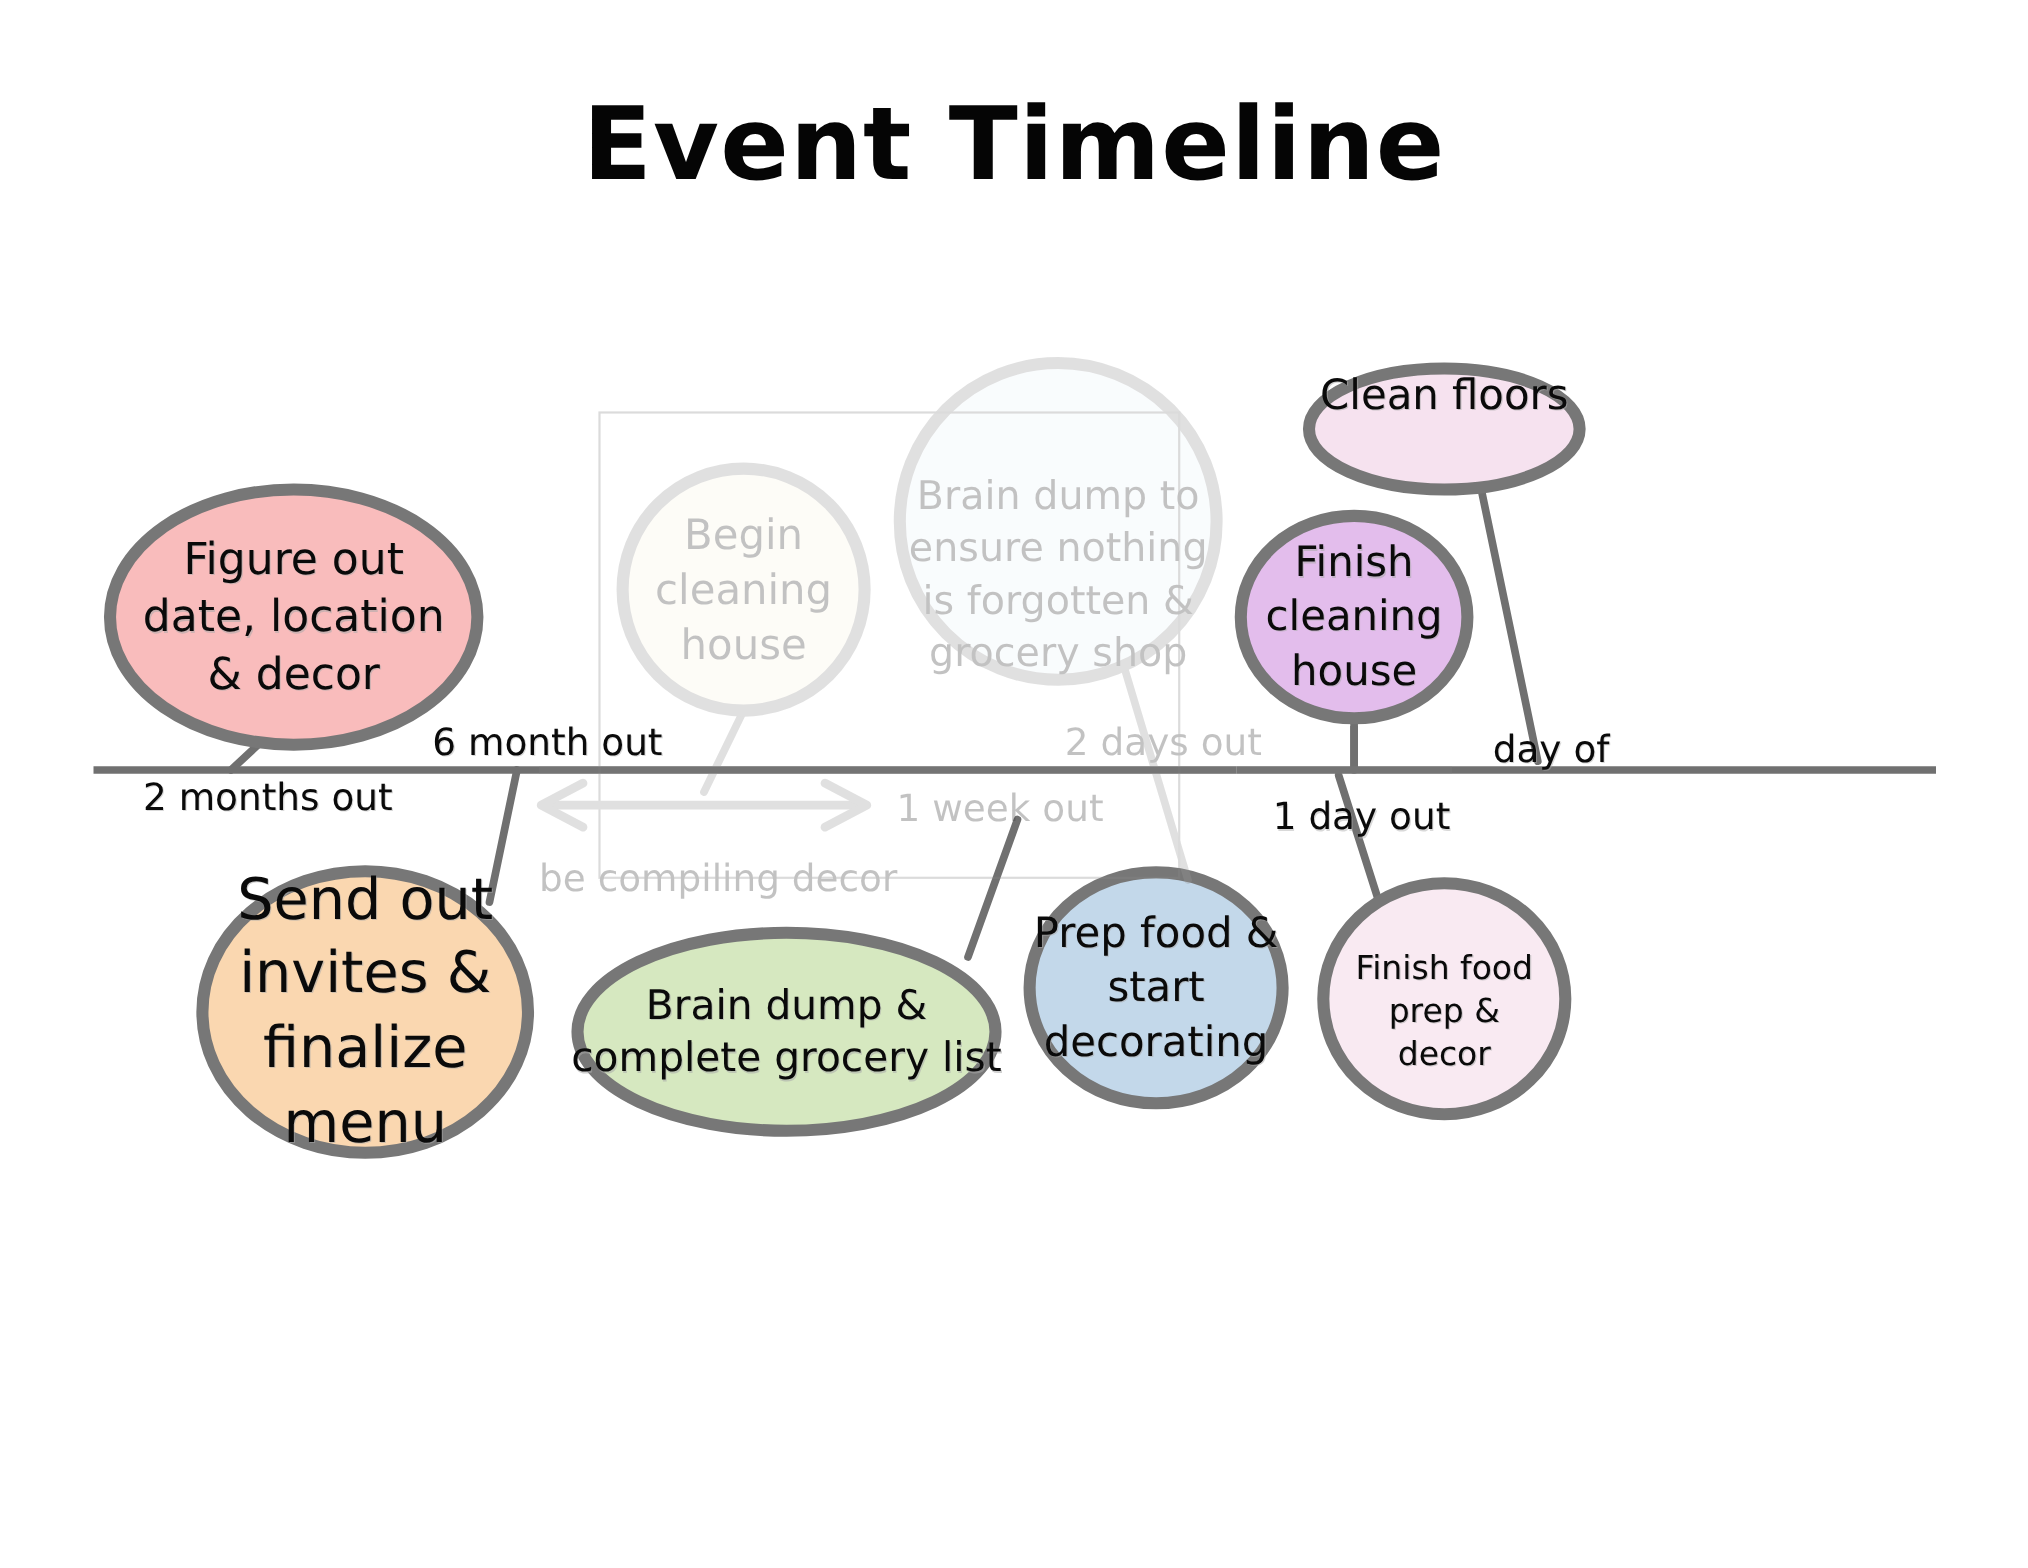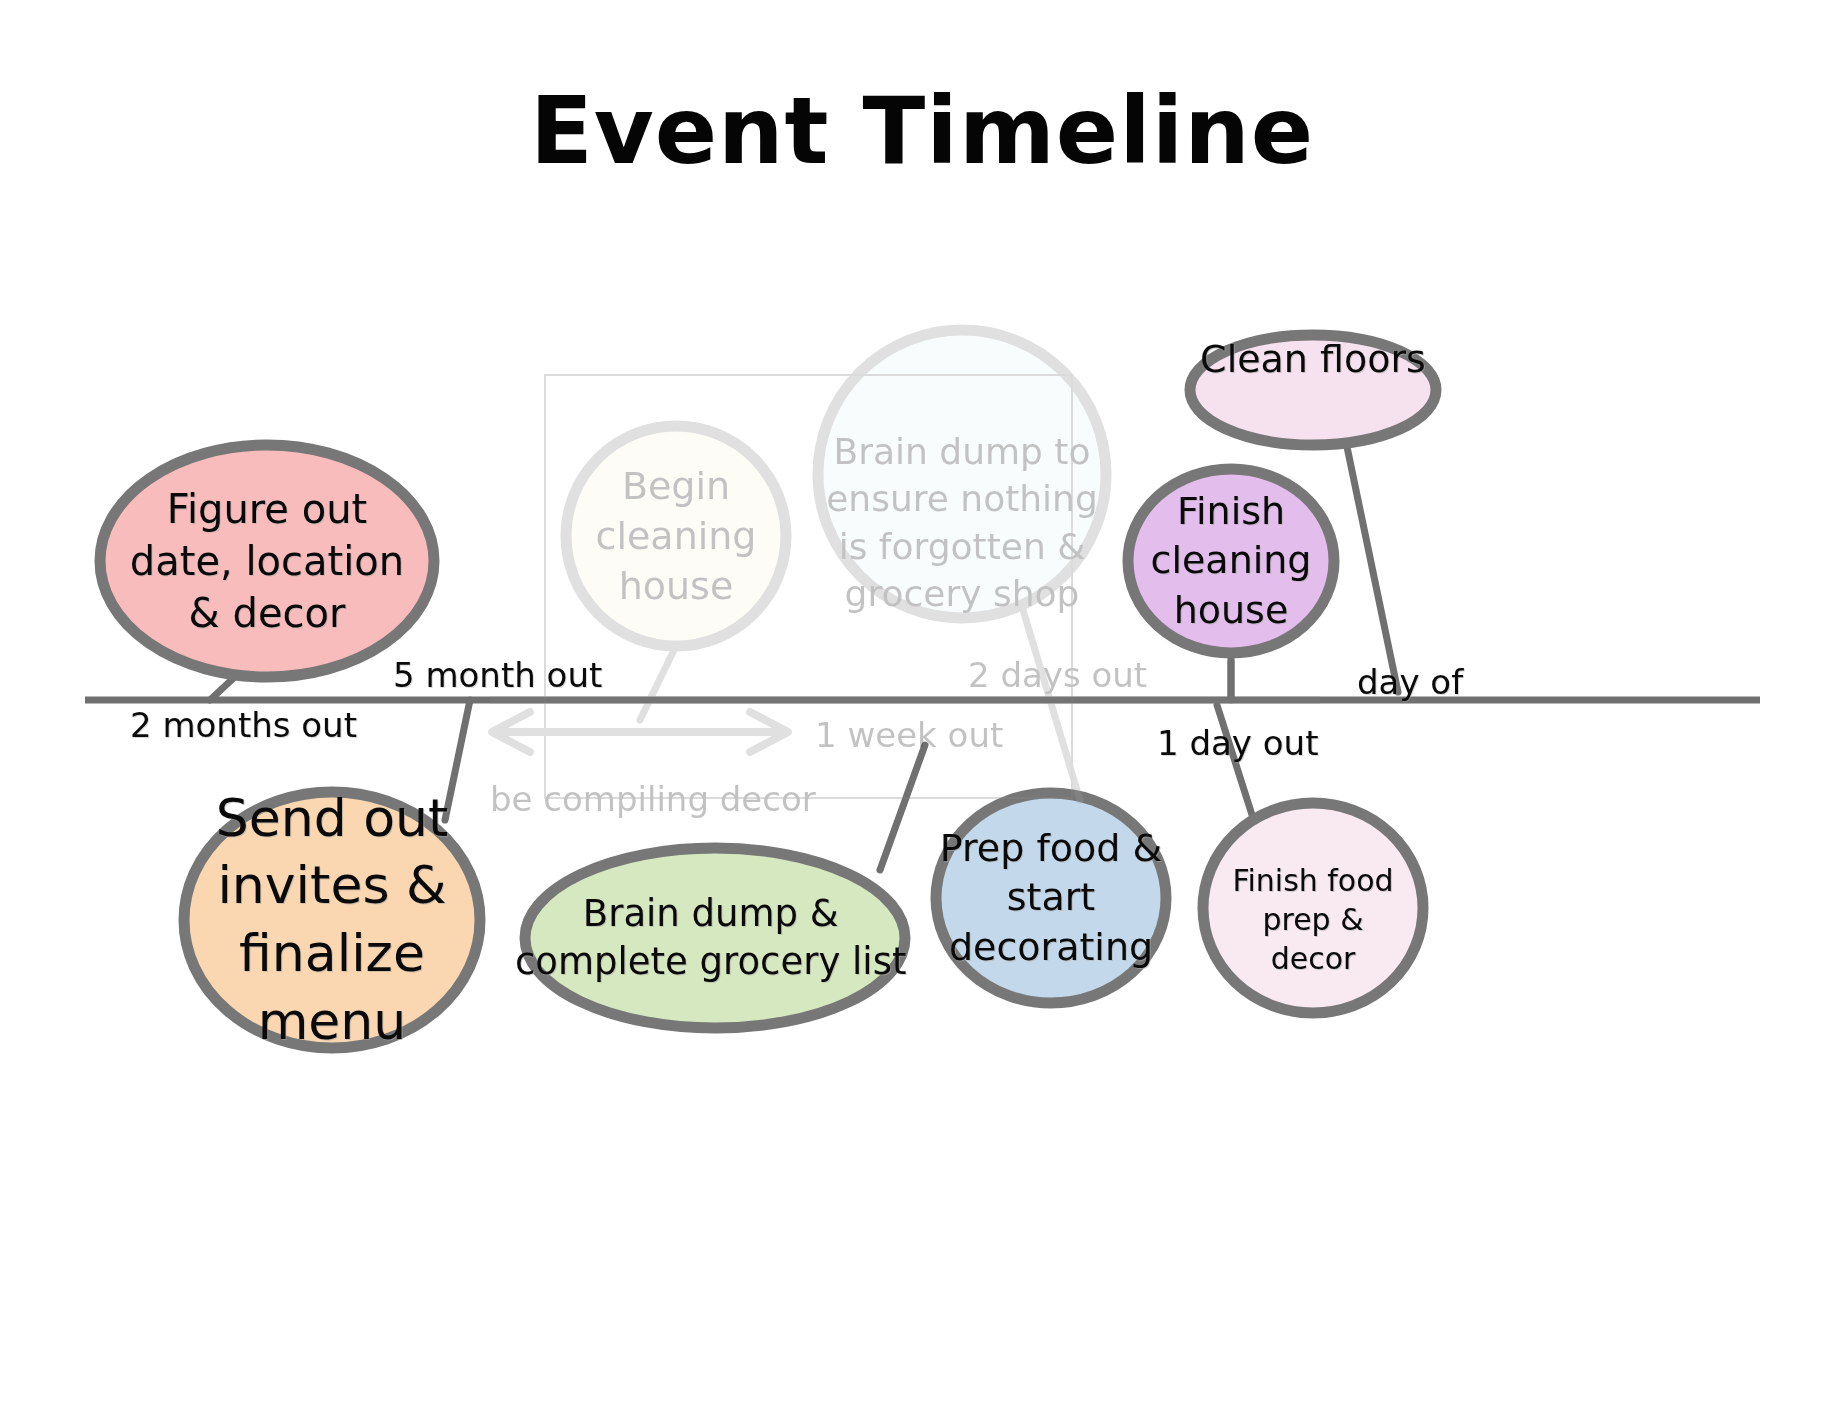--- a/index.html
+++ b/index.html
@@ -144,37 +144,37 @@
     </g>
   </svg>
 
   <div id="node-text-layer">
       <div class="node-label" style="left: 90px; top: 445px; width: 354px; height: 232px; font-size: 40px; display: flex; align-items: center; justify-content: center;"><span style="white-space: pre-line;">Figure out
 date, location
 &amp; decor</span></div>
       <div class="node-label" style="left: 174px; top: 792px; width: 316px; height: 256px; font-size: 52px; display: flex; align-items: center; justify-content: center;"><span style="white-space: pre-line;">Send out
 invites &amp;
 finalize menu</span></div>
-      <div class="node-label" style="left: 515px; top: 848px; width: 400px; height: 180px; font-size: 37px; display: flex; align-items: center; justify-content: flex-start;"><span style="white-space: pre-line;">Brain dump &amp;
+      <div class="node-label" style="left: 515px; top: 848px; width: 400px; height: 180px; font-size: 37px; display: flex; align-items: center; justify-content: center;"><span style="white-space: pre-line;">Brain dump &amp;
 complete grocery list</span></div>
       <div class="node-label" style="left: 926px; top: 793px; width: 250px; height: 210px; font-size: 38px; display: flex; align-items: center; justify-content: center;"><span style="white-space: pre-line;">Prep food &amp;
 start
 decorating</span></div>
       <div class="node-label" style="left: 1193px; top: 814px; width: 240px; height: 210px; font-size: 30px; display: flex; align-items: center; justify-content: center;"><span style="white-space: pre-line;">Finish food
 prep &amp;
 decor</span></div>
       <div class="node-label" style="left: 1118px; top: 469px; width: 226px; height: 184px; font-size: 38px; display: flex; align-items: center; justify-content: center;"><span style="white-space: pre-line;">Finish
 cleaning
 house</span></div>
       <div class="node-label" style="left: 1180px; top: 335px; width: 266px; height: 110px; font-size: 38px; display: flex; justify-content: center;"><span style="white-space: pre-line;">Clean floors</span></div>
     </div>
 
   <div id="axis-label-layer">
       <div class="axis-label" style="left: 130px; top: 705px;">2 months out</div>
-      <div class="axis-label" style="left: 393px; top: 655px;">5 month out</div>
+      <div class="axis-label" style="left: 393px; top: 655px;">6 month out</div>
       <div class="axis-label" style="left: 1157px; top: 723px;">1 day out</div>
       <div class="axis-label" style="left: 1357px; top: 662px;">day of</div>
     </div>
 
   <div id="ghost-overlay">
     <svg class="layer" id="ghost-shapes" viewBox="0 0 1844 1425" preserveAspectRatio="none" xmlns="http://www.w3.org/2000/svg">
       <g id="ghost-connectors">
           <line x1="676" y1="646" x2="640" y2="720" stroke="#9a9a9a" stroke-width="7" stroke-linecap="round"></line>
           <line x1="1020" y1="600" x2="1080" y2="800" stroke="#9a9a9a" stroke-width="7" stroke-linecap="round"></line>
         </g>

